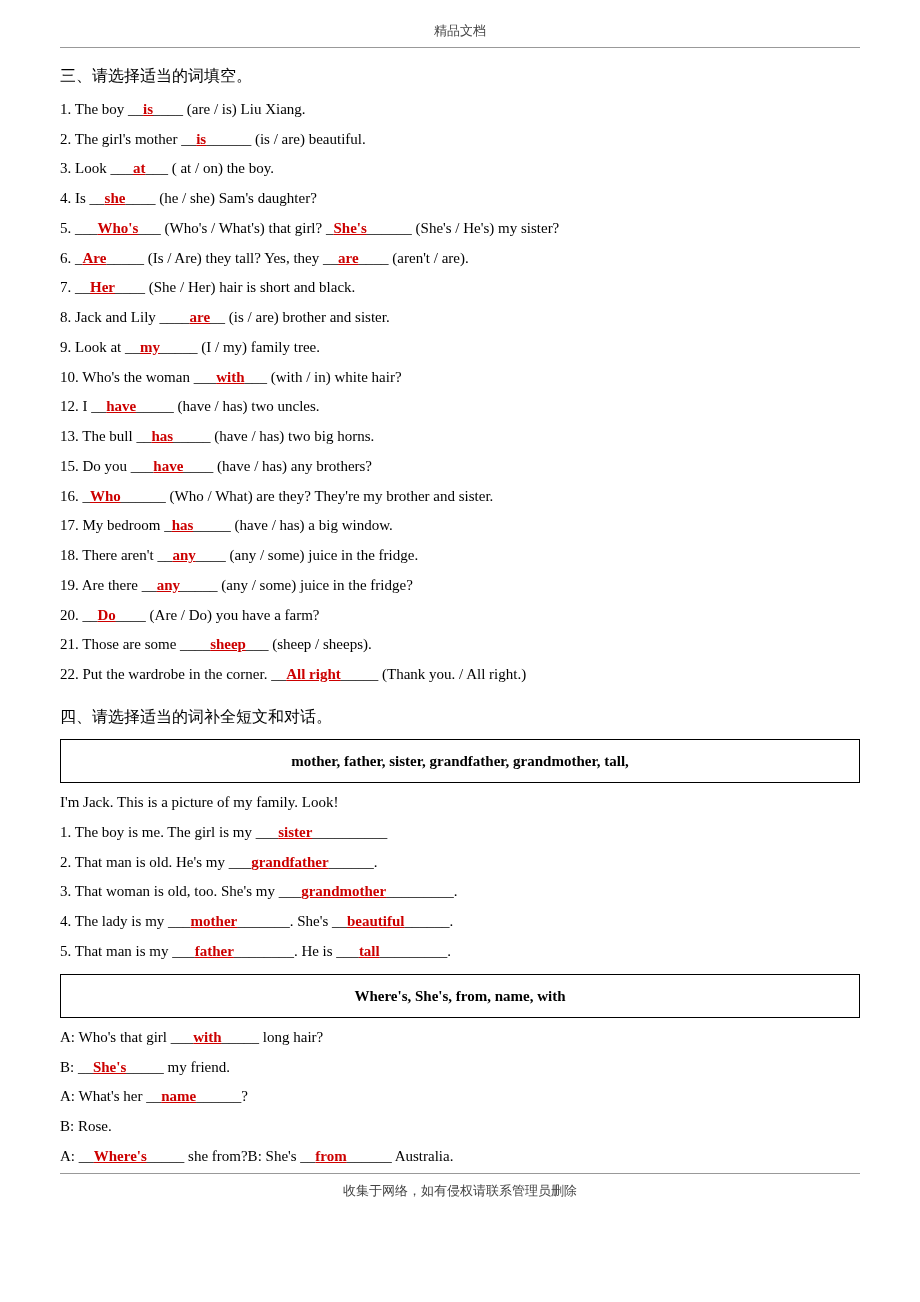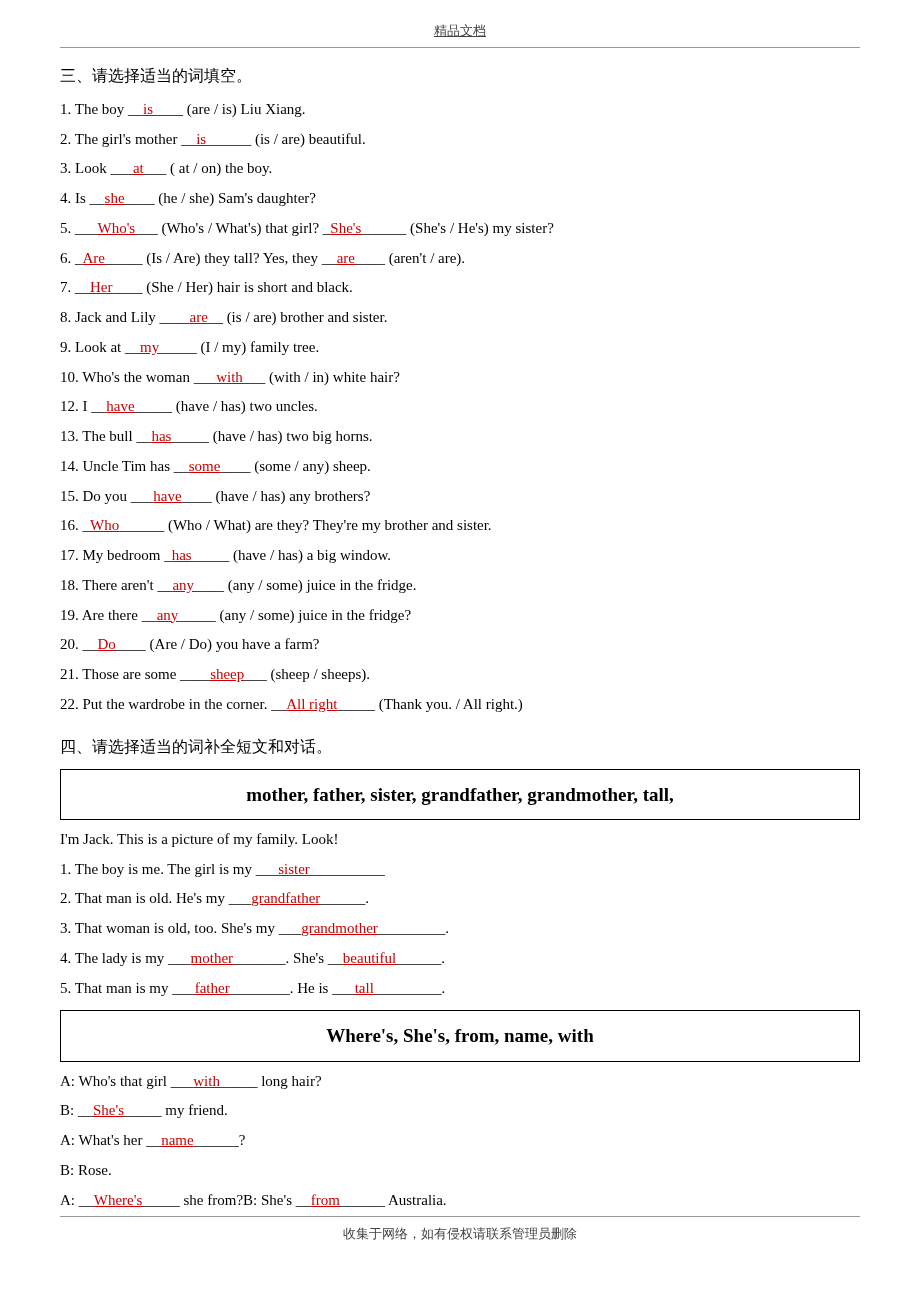--- a/index.html
+++ b/index.html
@@ -13,48 +13,47 @@
       padding: 20px 60px 40px 60px;
       line-height: 1.75;
     }
     .header-text {
       text-align: center;
       font-size: 13px;
       color: #444;
       border-bottom: 1px solid #999;
       padding-bottom: 4px;
       margin-bottom: 14px;
-      text-decoration: underline;
     }
     .section-title {
       font-size: 16px;
       font-weight: normal;
       margin-bottom: 6px;
     }
     .line {
       margin-bottom: 2px;
       line-height: 1.85;
     }
     .word-box {
       border: 1px solid #000;
       padding: 8px 20px;
       text-align: center;
       font-weight: bold;
-      font-size: 19px;
+      font-size: 15px;
       margin: 8px 0 6px 0;
       display: block;
     }
     .footer-text {
       text-align: center;
       font-size: 13px;
       color: #444;
       border-top: 1px solid #999;
       padding-top: 6px;
     }
-    .red { color: #c00; font-weight: normal; text-decoration: underline; }
+    .red { color: #c00; font-weight: bold; text-decoration: underline; }
   </style>
 </head>
 <body>
 
 <div class="header-text">精品文档</div>
 
 <div class="section-title">三、请选择适当的词填空。</div>
 
 <div id="items-container">
     <div class="line">1. The boy __<span class="red">is</span>____ (are / is) Liu Xiang.</div>
@@ -62,21 +61,20 @@
     <div class="line">3. Look ___<span class="red">at</span>___ ( at / on) the boy.</div>
     <div class="line">4. Is __<span class="red">she</span>____ (he / she) Sam's daughter?</div>
     <div class="line">5. ___<span class="red">Who's</span>___ (Who's / What's) that girl? _<span class="red">She's</span>______ (She's / He's) my sister?</div>
     <div class="line">6. _<span class="red">Are</span>_____ (Is / Are) they tall? Yes, they __<span class="red">are</span>____ (aren't / are).</div>
     <div class="line">7. __<span class="red">Her</span>____ (She / Her) hair is short and black.</div>
     <div class="line">8. Jack and Lily ____<span class="red">are</span>__ (is / are) brother and sister.</div>
     <div class="line">9. Look at __<span class="red">my</span>_____ (I / my) family tree.</div>
     <div class="line">10. Who's the woman ___<span class="red">with</span>___ (with / in) white hair?</div>
     <div class="line">12. I __<span class="red">have</span>_____ (have / has) two uncles.</div>
     <div class="line">13. The bull __<span class="red">has</span>_____ (have / has) two big horns.</div>
-    <div class="line">14. Uncle Tim has __<span class="red">some</span>____ (some / any) sheep.</div>
     <div class="line">15. Do you ___<span class="red">have</span>____ (have / has) any brothers?</div>
     <div class="line">16. _<span class="red">Who</span>______ (Who / What) are they? They're my brother and sister.</div>
     <div class="line">17. My bedroom _<span class="red">has</span>_____ (have / has) a big window.</div>
     <div class="line">18. There aren't __<span class="red">any</span>____ (any / some) juice in the fridge.</div>
     <div class="line">19. Are there __<span class="red">any</span>_____ (any / some) juice in the fridge?</div>
     <div class="line">20. __<span class="red">Do</span>____ (Are / Do) you have a farm?</div>
     <div class="line">21. Those are some ____<span class="red">sheep</span>___ (sheep / sheeps).</div>
     <div class="line">22. Put the wardrobe in the corner. __<span class="red">All right</span>_____ (Thank you. / All right.)</div>
   </div>
 

